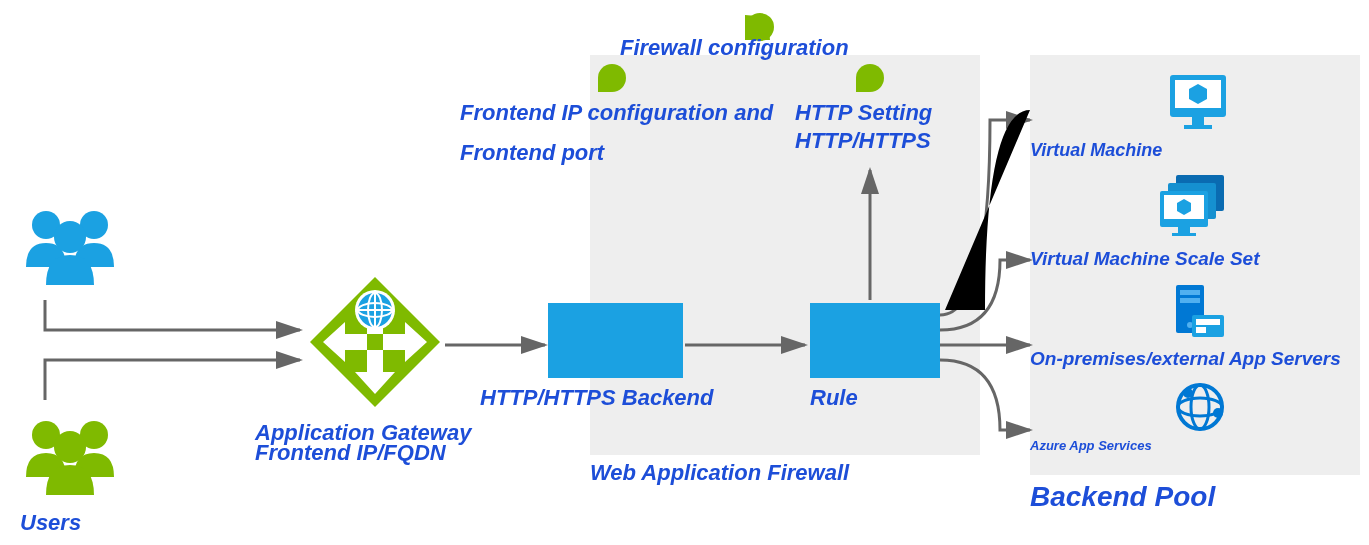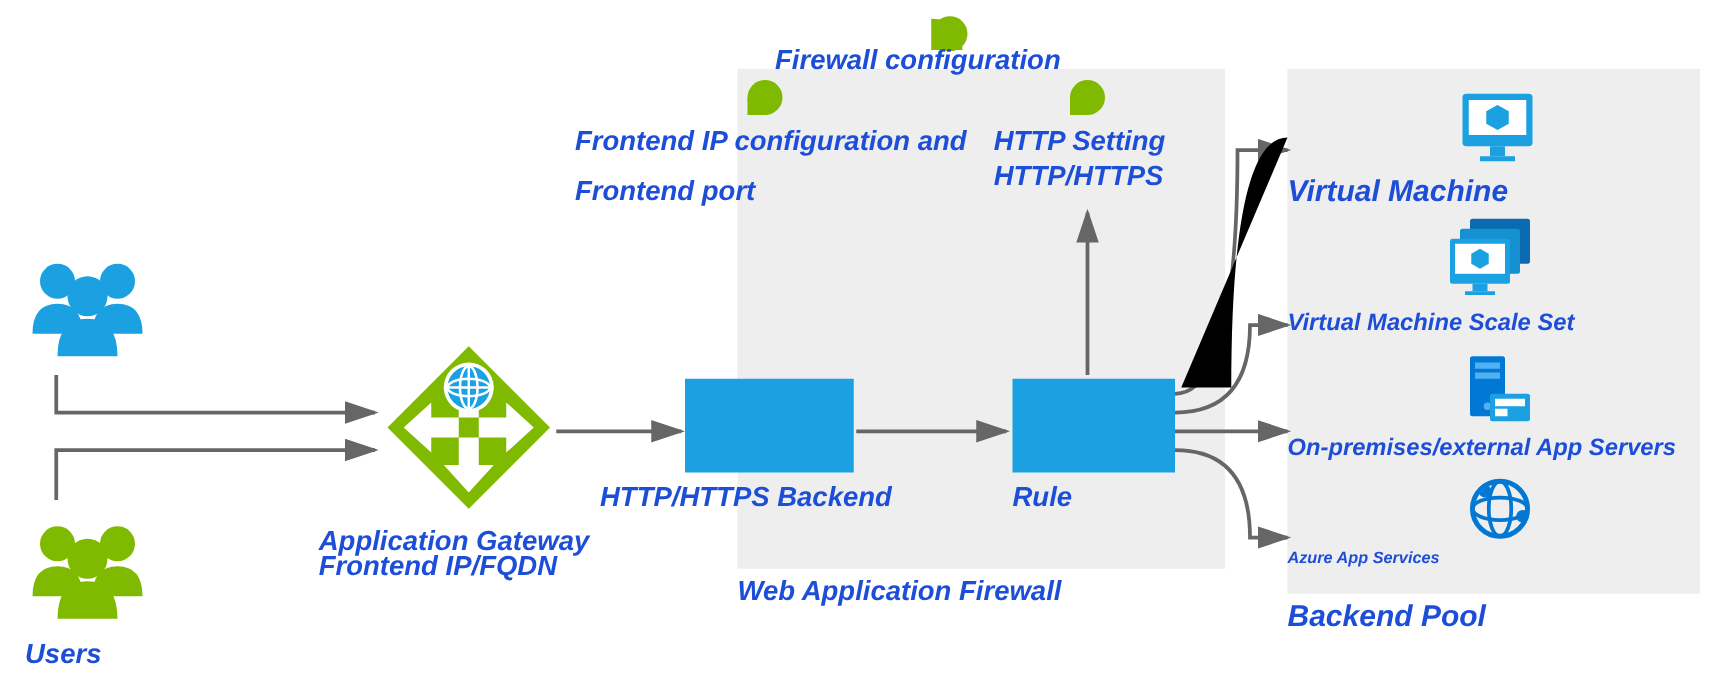--- a/index.html
+++ b/index.html
@@ -187,18 +187,18 @@
 <div class="label bold" style="left:460px; top:140px; width:330px;">Frontend port</div>
 
 <div class="label bold" style="left:795px; top:100px; width:160px;">HTTP Setting</div>
 <div class="label bold" style="left:795px; top:128px; width:160px;">HTTP/HTTPS</div>
 
 <div class="label bold" style="left:480px; top:385px; width:270px;">HTTP/HTTPS Backend</div>
 <div class="label bold" style="left:810px; top:385px; width:130px;">Rule</div>
 
 <div class="label bold" style="left:590px; top:460px; width:390px;">Web Application Firewall</div>
 
-<div class="label bold" style="left:1030px; top:480px; width:330px; font-size:24px;">Backend Pool</div>
-
-<div class="label bold" style="left:1030px; top:140px; width:330px; font-size:24px;">Virtual Machine</div>
+<div class="label bold" style="left:1030px; top:480px; width:330px; font-size:28px;">Backend Pool</div>
+
+<div class="label bold" style="left:1030px; top:140px; width:330px; font-size:18px;">Virtual Machine</div>
 <div class="label bold" style="left:1030px; top:248px; width:330px; font-size:19px;">Virtual Machine Scale Set</div>
 <div class="label bold" style="left:1030px; top:348px; width:394px; font-size:19px;">On-premises/external App Servers</div>
 <div class="label bold" style="left:1030px; top:438px; width:384px; font-size:13px;">Azure App Services</div>
 
 </body></html>

